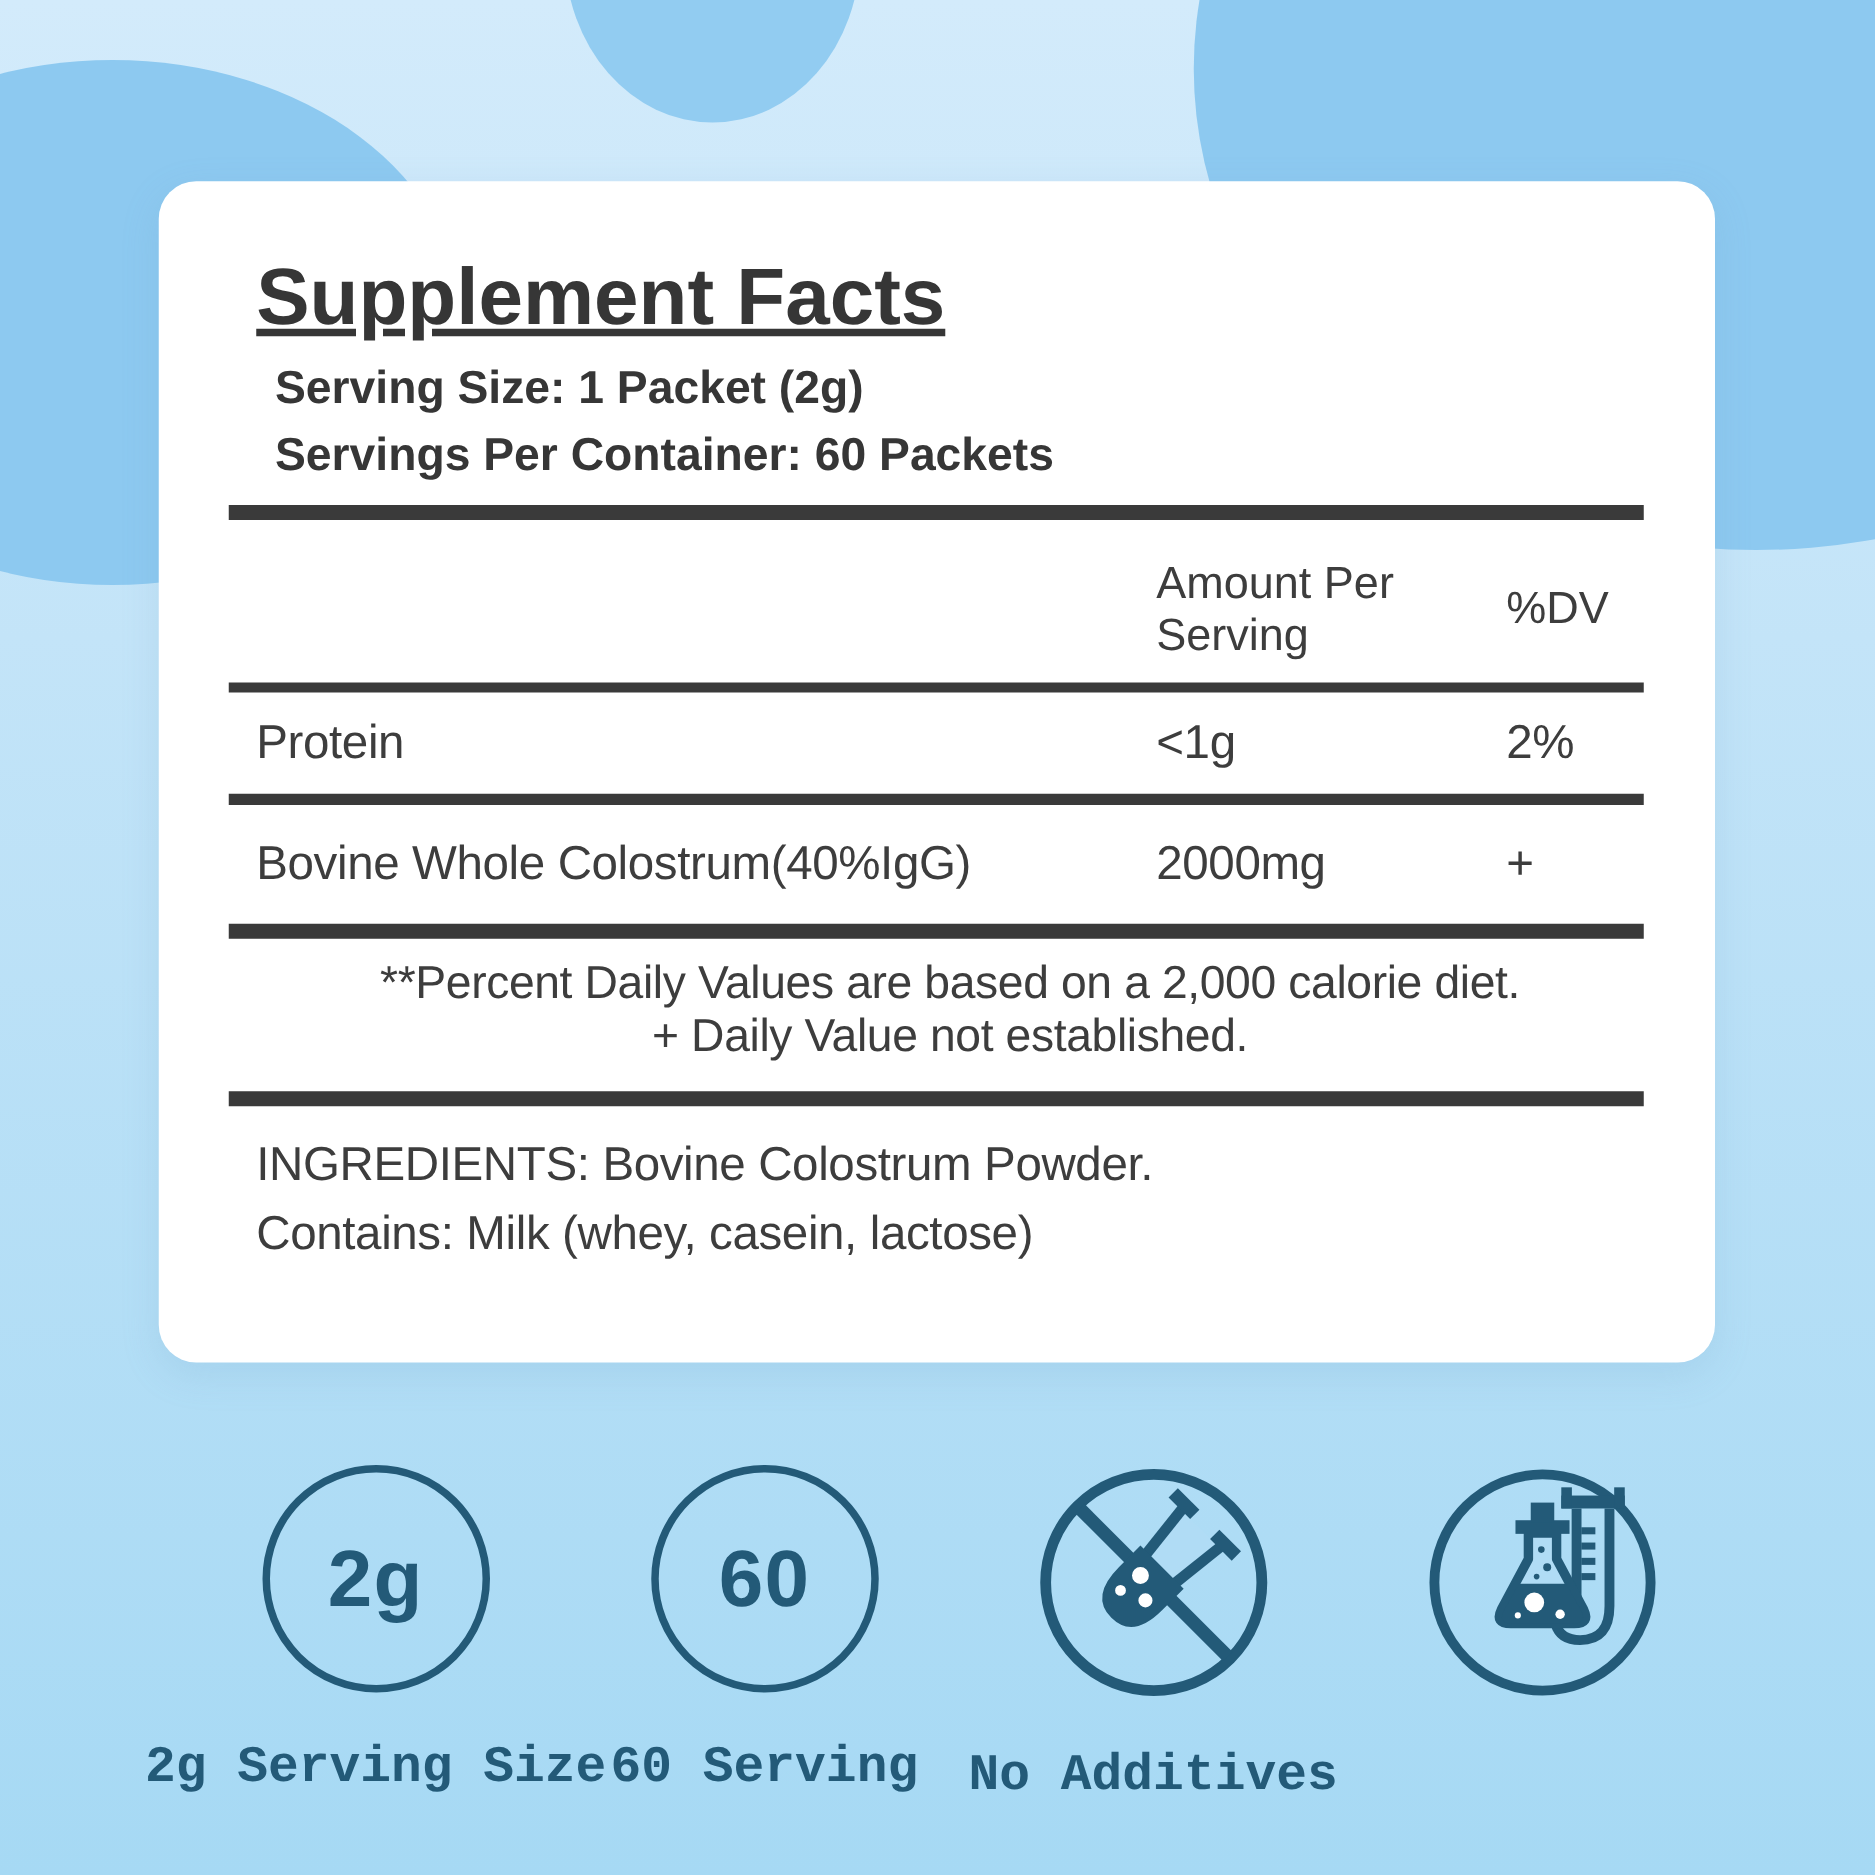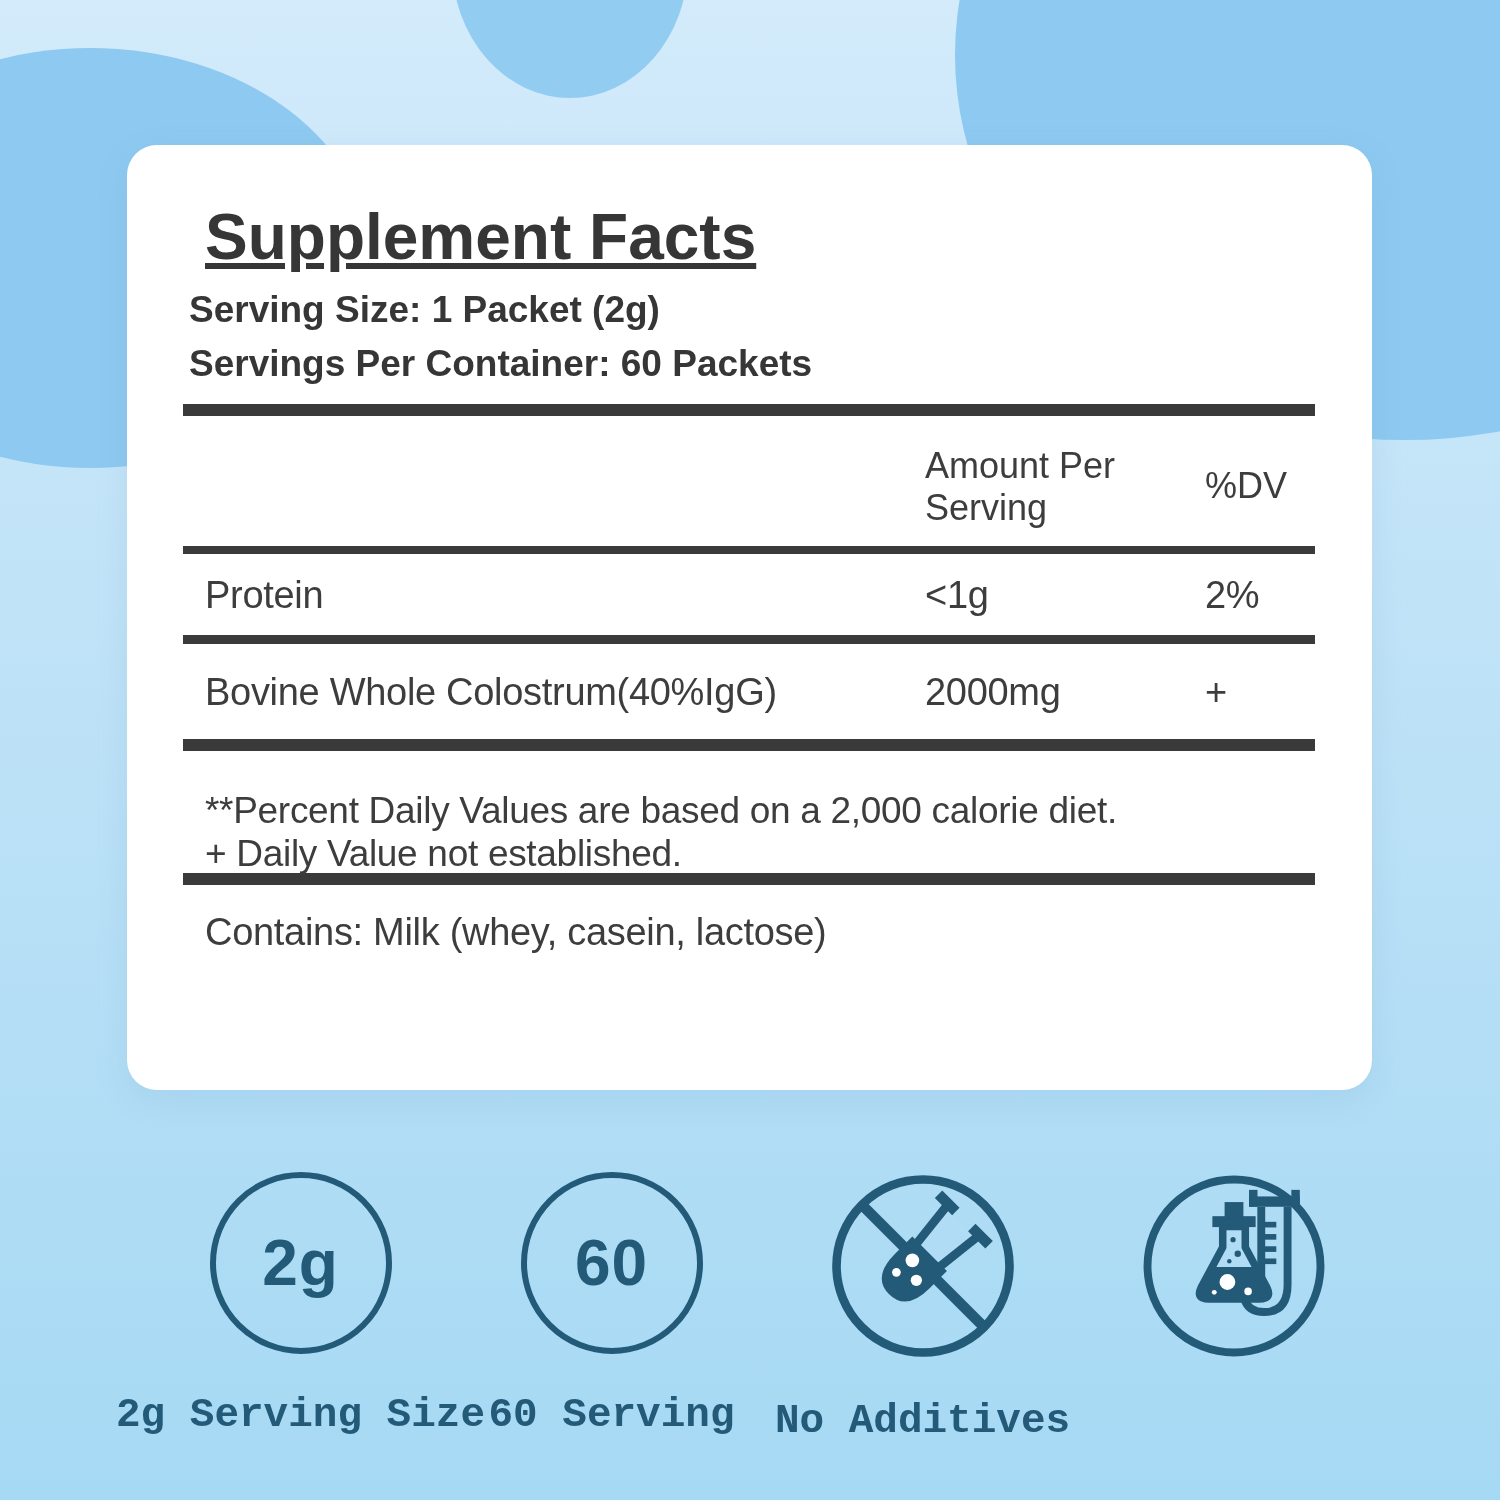--- a/index.html
+++ b/index.html
@@ -16,21 +16,21 @@
   .blob-top-right { left:955px;  top:-330px; width:900px; height:770px; background:#8dc9f0; }
 
   .card {
     position:absolute; left:127px; top:145px; width:1245px; height:945px;
     background:#ffffff; border-radius:30px;
     box-shadow:0 10px 30px rgba(110,160,200,0.18);
   }
   .card .abs { position:absolute; }
 
   .title { left:78px; top:55px; font-size:64px; font-weight:700; color:#363636; letter-spacing:0;text-decoration:underline; }
-  .serving-line { left:62px; font-size:37px; font-weight:700; color:#363636; line-height:42px; }
+  .serving-line { left:93px; font-size:37px; font-weight:700; color:#363636; line-height:42px; }
   .serving-1 { top:144px; }
   .serving-2 { top:198px; }
 
   .bar { left:56px; width:1132px; background:#3a3a3a; }
   .bar-1 { top:259px; height:12px; }
   .bar-2 { top:401px; height:8px;  }
   .bar-3 { top:490px; height:9px;  }
   .bar-4 { top:594px; height:12px; }
   .bar-5 { top:728px; height:12px; }
 
@@ -38,21 +38,21 @@
   .th-dv     { left:1078px; top:320px; font-size:36px; color:#3d3d3d; }
 
   .trow { left:0; width:1455px; }
   .trow-1 { top:409px; height:81px; }
   .trow-2 { top:499px; height:95px; }
   .trow span { position:absolute; top:50%; transform:translateY(-50%); font-size:38px; color:#3d3d3d; letter-spacing:-0.3px; }
   .trow .c1 { left:78px; }
   .trow .c2 { left:798px; }
   .trow .c3 { left:1078px; }
 
-  .footnote { left:78px; top:644px; width:1110px; font-size:37px; line-height:43px; color:#3d3d3d; letter-spacing:-0.3px; }
+  .footnote { left:78px; top:619px; width:1110px; font-size:37px; line-height:43px; color:#3d3d3d; letter-spacing:-0.3px;text-align:center; }
   .ingredients { left:78px; top:760px; width:1110px; font-size:38px; line-height:55px; color:#3d3d3d; letter-spacing:-0.3px; }
 
   .features {
     position:absolute; left:145px; top:1172px; width:1244px;
     display:flex;
   }
   .feature { width:311px; display:flex; flex-direction:column; align-items:center; }
   .num-circle {
     width:182px; height:182px; border:6px solid #235a78; border-radius:50%;
     display:flex; align-items:center; justify-content:center;
@@ -101,20 +101,21 @@
     <div class="abs bar bar-4"></div>
 
     <div class="abs footnote">
       <div>**Percent Daily Values are based on a 2,000 calorie diet.</div>
       <div>+ Daily Value not established.</div>
     </div>
 
     <div class="abs bar bar-5"></div>
 
     <div class="abs ingredients">
+      <div>INGREDIENTS: Bovine Colostrum Powder.</div>
       <div>Contains: Milk (whey, casein, lactose)</div>
     </div>
   </div>
 
   <div class="features">
 
     <div class="feature">
       <div class="num-circle">
         <span class="num">2g</span>
       </div>

